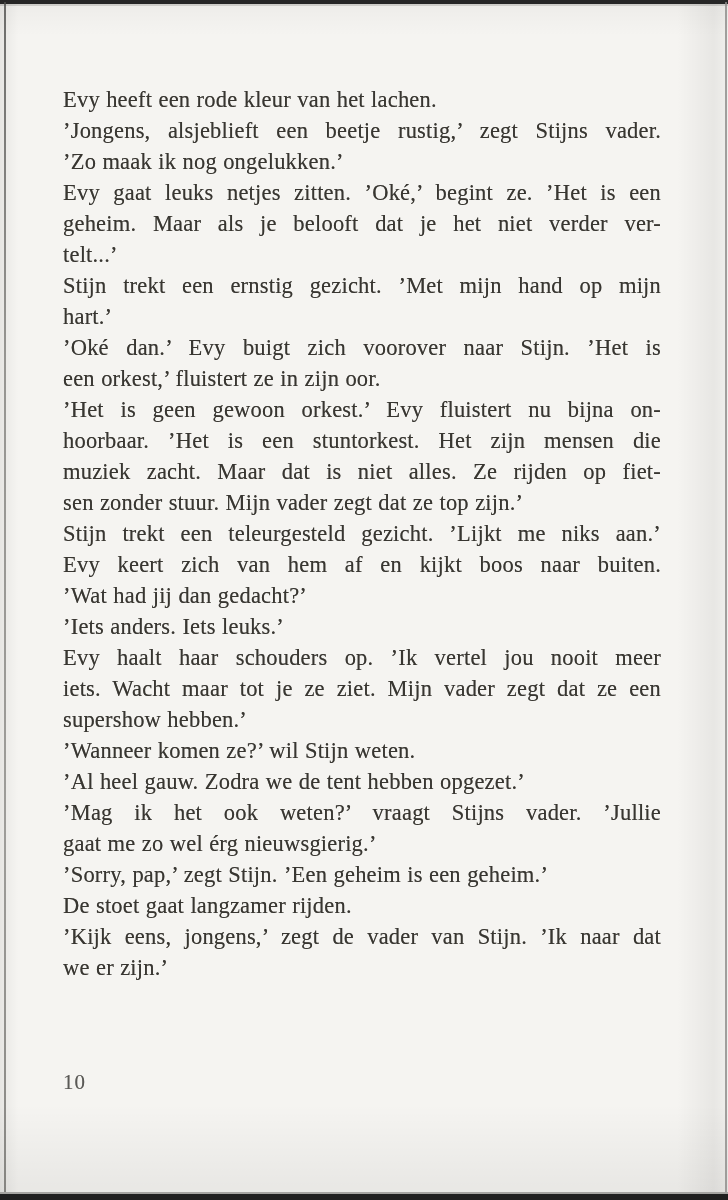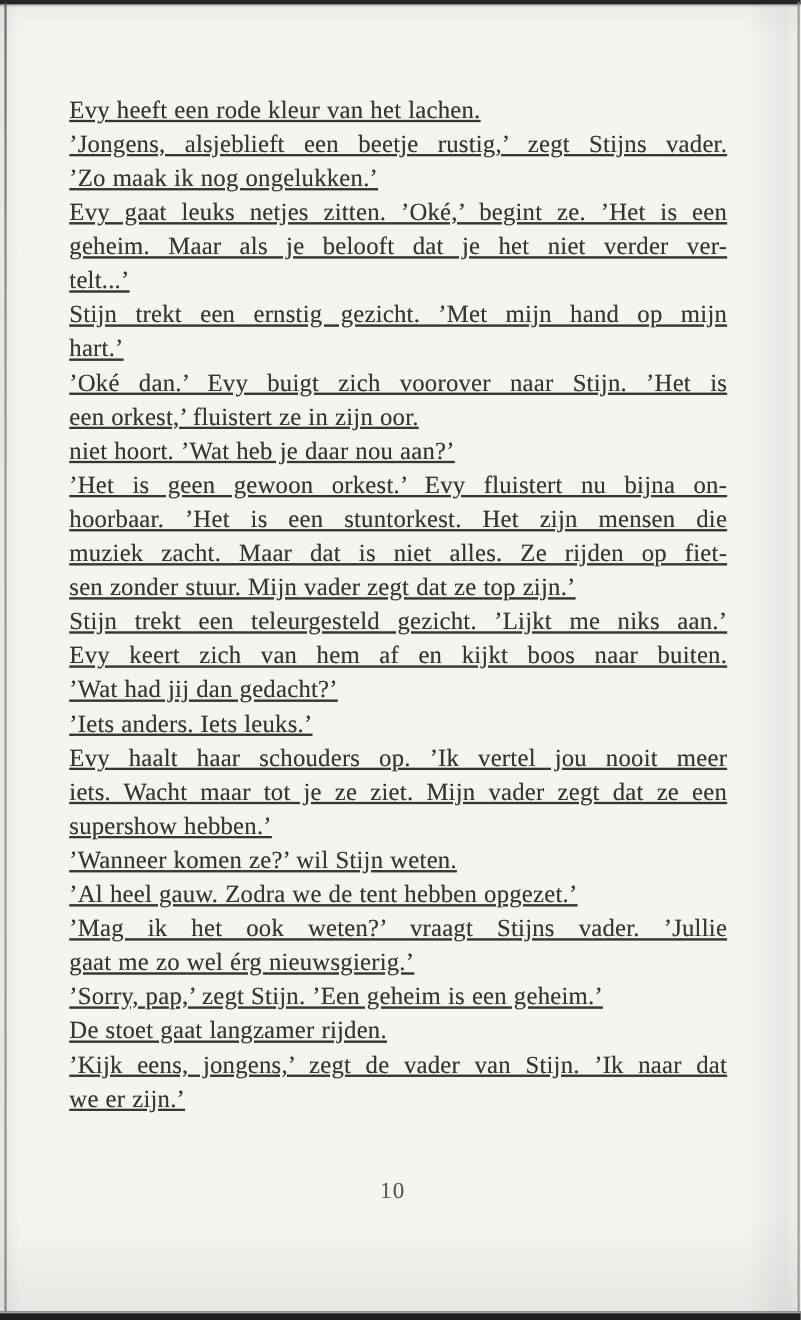--- a/index.html
+++ b/index.html
@@ -62,33 +62,32 @@
     font-size: 22.5px;
     line-height: 31px;
     color: var(--text, #383631);
     letter-spacing: 0.2px;
     word-spacing: 0.5px;
     text-shadow: 0 0 0.6px rgba(56,54,49,0.55);
   }
   .line {
     min-height: 31px;
     text-align: left;
-    text-decoration: underline;
   }
   .line.j {
     text-align: justify;
     text-align-last: justify;
     text-justify: inter-word;
   }
   .page-number {
     position: absolute;
     left: 63px;
     top: 1070px;
     width: 588px;
-    text-align: center;
+    text-align: left;
     font-size: 21px;
     color: var(--page-number, #5a5956);
     letter-spacing: 1px;
     text-shadow: 0 0 0.6px rgba(90,89,86,0.5);
   }
 </style>
 </head>
 <body>
 
 <div class="scan-page">
@@ -100,21 +99,20 @@
       <div class="line">Evy heeft een rode kleur van het lachen.</div>
       <div class="line j">’Jongens, alsjeblieft een beetje rustig,’ zegt Stijns vader.</div>
       <div class="line">’Zo maak ik nog ongelukken.’</div>
       <div class="line j">Evy gaat leuks netjes zitten. ’Oké,’ begint ze. ’Het is een</div>
       <div class="line j">geheim. Maar als je belooft dat je het niet verder ver-</div>
       <div class="line">telt...’</div>
       <div class="line j">Stijn trekt een ernstig gezicht. ’Met mijn hand op mijn</div>
       <div class="line">hart.’</div>
       <div class="line j">’Oké dan.’ Evy buigt zich voorover naar Stijn. ’Het is</div>
       <div class="line">een orkest,’ fluistert ze in zijn oor.</div>
-      <div class="line">niet hoort. ’Wat heb je daar nou aan?’</div>
       <div class="line j">’Het is geen gewoon orkest.’ Evy fluistert nu bijna on-</div>
       <div class="line j">hoorbaar. ’Het is een stuntorkest. Het zijn mensen die</div>
       <div class="line j">muziek zacht. Maar dat is niet alles. Ze rijden op fiet-</div>
       <div class="line">sen zonder stuur. Mijn vader zegt dat ze top zijn.’</div>
       <div class="line j">Stijn trekt een teleurgesteld gezicht. ’Lijkt me niks aan.’</div>
       <div class="line j">Evy keert zich van hem af en kijkt boos naar buiten.</div>
       <div class="line">’Wat had jij dan gedacht?’</div>
       <div class="line">’Iets anders. Iets leuks.’</div>
       <div class="line j">Evy haalt haar schouders op. ’Ik vertel jou nooit meer</div>
       <div class="line j">iets. Wacht maar tot je ze ziet. Mijn vader zegt dat ze een</div>

